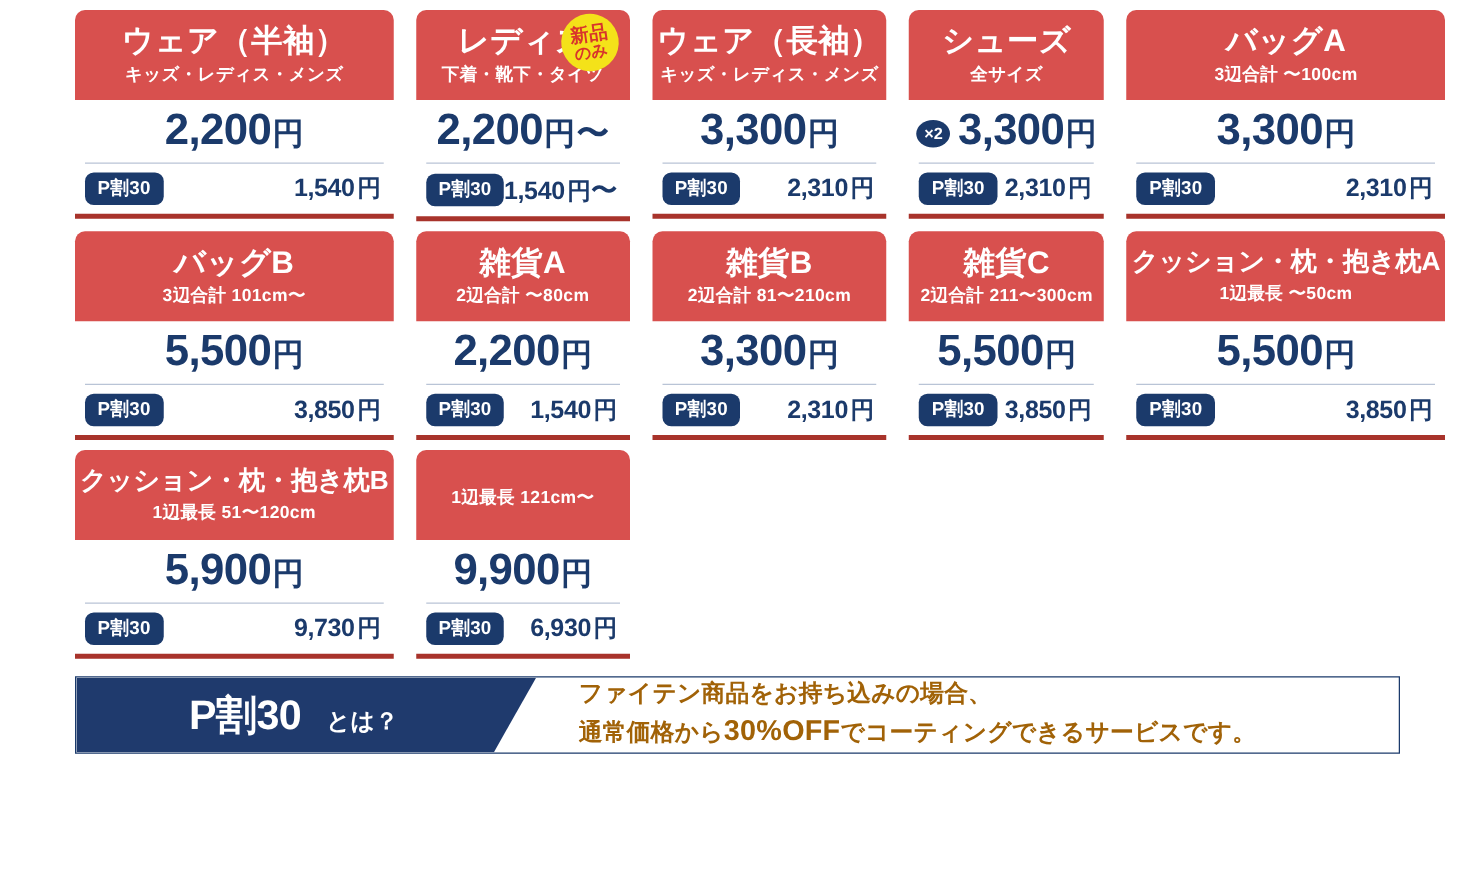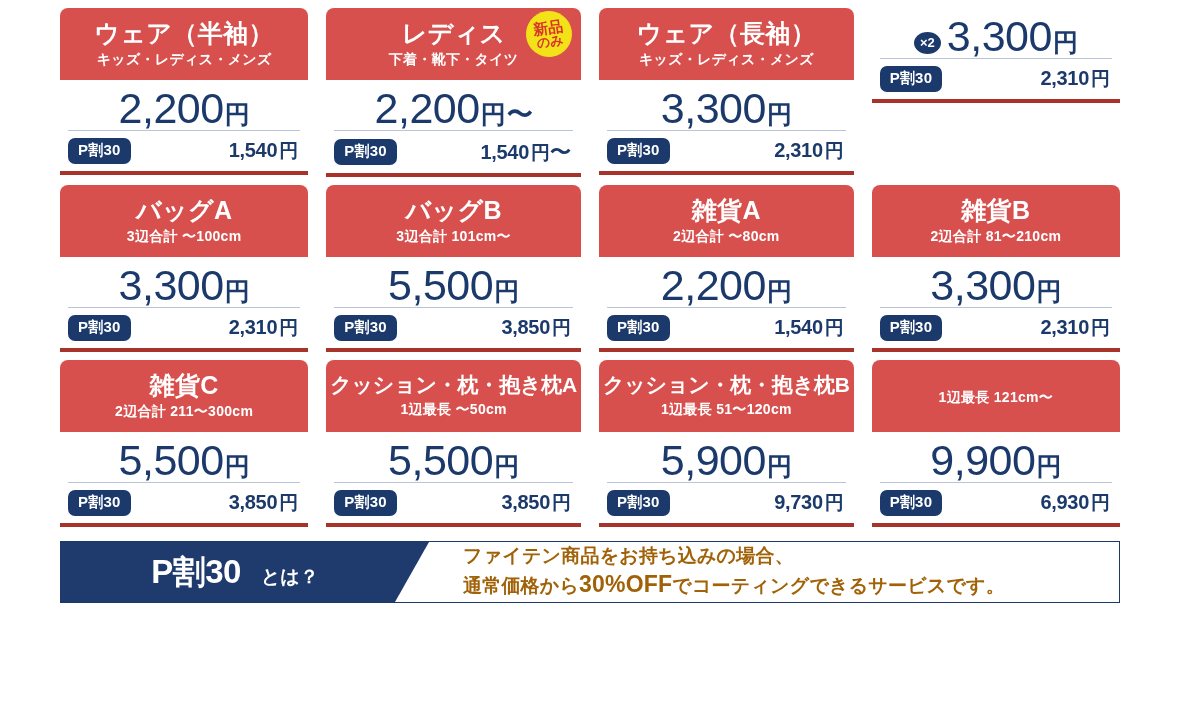--- a/index.html
+++ b/index.html
@@ -17,21 +17,21 @@
     position: relative;
     width: 1180px;
     height: 705px;
     box-sizing: border-box;
     padding: 8px 60px 0 60px;
   }
 
   
   .card-grid {
     display: grid;
-    grid-template-columns: repeat(4, 1fr);
+    grid-template-columns: repeat(5, 1fr);
     column-gap: 18px;
     row-gap: 8px;
   }
   .card {
     position: relative;
     display: flex;
     flex-direction: column;
   }
 
   .card-header {
@@ -107,22 +107,22 @@
     font-weight: bold;
     width: 27px;
     height: 22px;
     border-radius: 50%;
     margin-right: 6px;
     position: relative;
     top: -4px;
     flex: none;
   }
   .price-num {
-    font-size: 43px;
-    font-weight: normal;
+    font-size: 35px;
+    font-weight: bold;
     letter-spacing: -0.5px;
     text-align: right;
   }
   .price-yen {
     font-size: 25px;
     font-weight: bold;
     margin-left: 1px;
   }
   .price-tilde {
     font-size: 26px;
@@ -307,20 +307,24 @@
             <span class="pill">P割30</span>
             <span class="disc-wrap">
               <span class="disc-num">2,310</span>
               <span class="disc-yen">円</span>
             </span>
           </div>
         </div>
         <div class="card-rule"></div>
       </div>
       <div class="card">
+        <div class="card-header">
+          <div class="card-title">シューズ</div>
+          <div class="card-sub">全サイズ</div>
+        </div>
         <div class="card-body">
           <div class="price-row-main">
             <span class="x2-badge">×2</span>
             <span class="price-num">3,300</span>
             <span class="price-yen">円</span>
           </div>
           <div class="price-divider"></div>
           <div class="price-row-disc">
             <span class="pill">P割30</span>
             <span class="disc-wrap">

